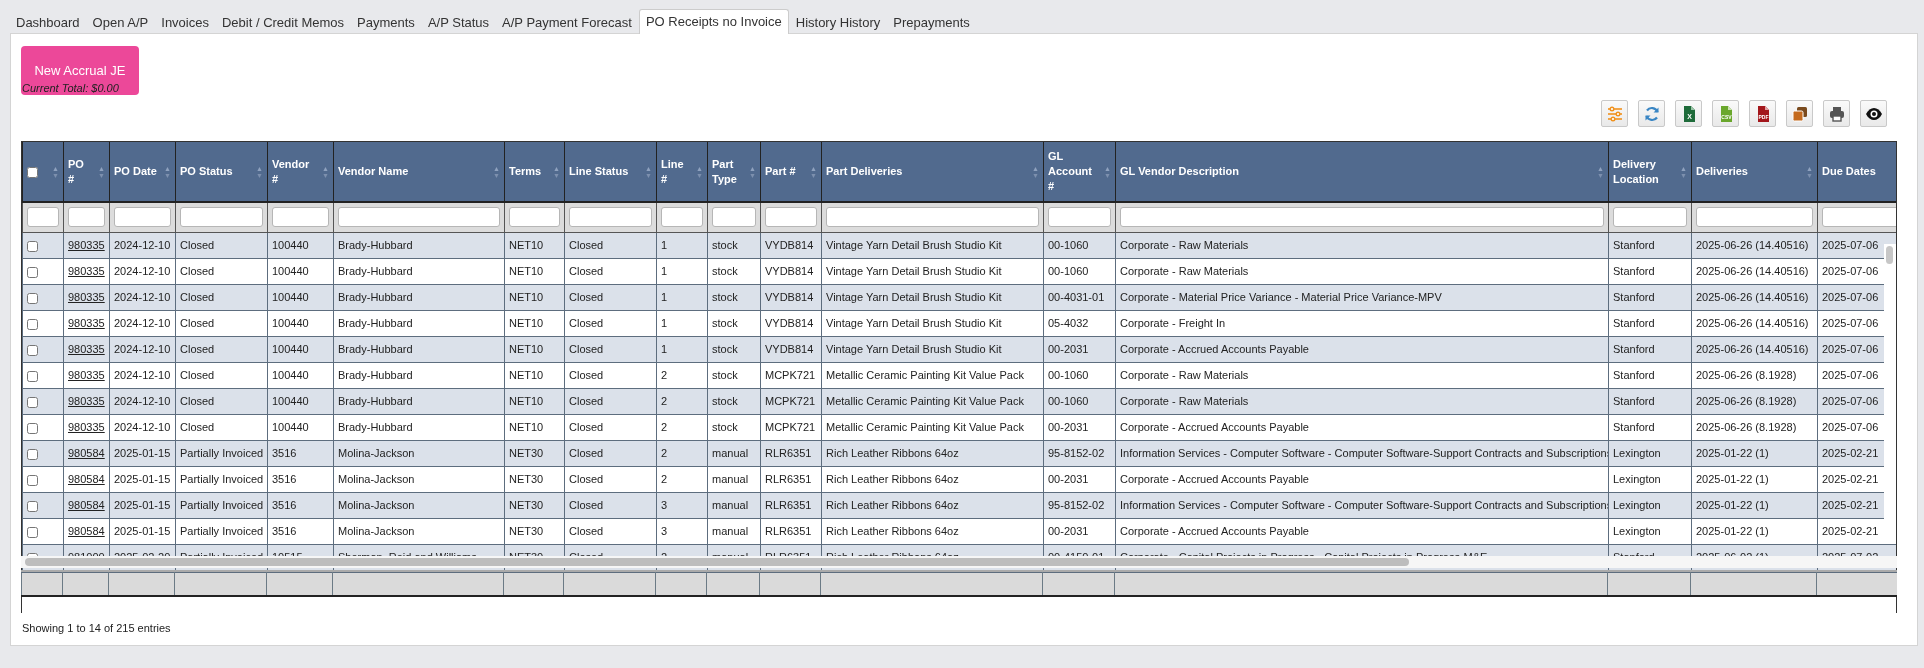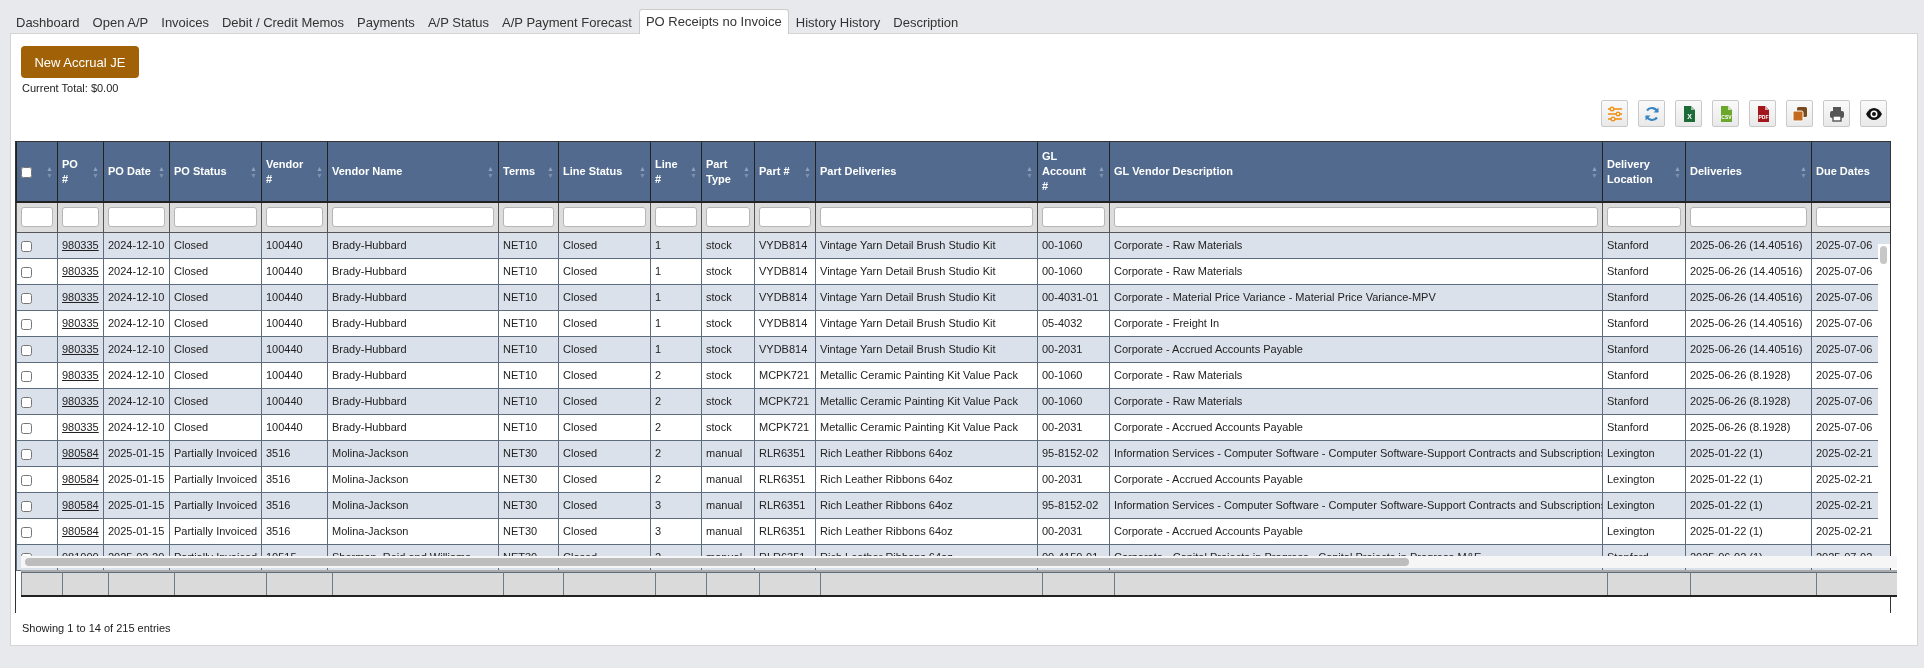--- a/index.html
+++ b/index.html
@@ -23,37 +23,37 @@
   .tab.active {
     background: #fff; border: 1px solid #ccc; border-bottom: none;
     height: 25px; line-height: 24px; border-radius: 3px 3px 0 0;
     position: relative; z-index: 2;
   }
   .panel {
     position: absolute; left: 10px; top: 33px; width: 1908px; height: 613px;
     background: #fff; border: 1px solid #d4d4d4;
   }
   .new-btn {
-    position: absolute; left: 10px; top: 12px; width: 118px; height: 32px;
-    background: #a16207; color: #fff; border: none; border-radius: 4px;
+    position: absolute; left: 10px; top: 12px; width: 118px; height: 49px;
+    background: #ec4899; color: #fff; border: none; border-radius: 4px;
     font-family: "Liberation Sans", sans-serif; font-size: 13px;
     cursor: pointer;
   }
-  .current-total { position: absolute; left: 11px; top: 48px; font-size: 11px; }
+  .current-total { position: absolute; left: 11px; top: 48px; font-size: 11px; font-style: italic; }
   .toolbar {
     position: absolute; right: 30px; top: 66px; display: flex; gap: 10px;
   }
   .tool-btn {
     width: 27px; height: 27px; border: 1px solid #c9c9c9; border-radius: 2px;
     background: linear-gradient(#fafafa, #e9e9e9);
     display: flex; align-items: center; justify-content: center; cursor: pointer;
   }
   .tool-btn svg { width: 18px; height: 18px; }
   .table-wrap {
-    position: absolute; left: 4px; top: 107px; width: 1876px; height: 472px;
+    position: absolute; left: 10px; top: 107px; width: 1876px; height: 472px;
     overflow: hidden; border: 1px solid #333; border-bottom: none;
   }
   table { border-collapse: collapse; table-layout: fixed; }
   th {
     background: #516a8e; color: #fff; font-weight: bold; font-size: 11px;
     text-align: left; padding: 0 16px 0 4px; height: 60px; line-height: 15px;
     border: 1px solid #222; border-top: none; position: relative; vertical-align: middle;
   }
   th .sort {
     position: absolute; right: 4px; top: 50%; transform: translateY(-50%);
@@ -104,21 +104,21 @@
 <div class="tabs" id="tabs">
     <div class="tab">Dashboard</div>
     <div class="tab">Open A/P</div>
     <div class="tab">Invoices</div>
     <div class="tab">Debit / Credit Memos</div>
     <div class="tab">Payments</div>
     <div class="tab">A/P Status</div>
     <div class="tab">A/P Payment Forecast</div>
     <div class="tab active">PO Receipts no Invoice</div>
     <div class="tab">History History</div>
-    <div class="tab">Description</div>
+    <div class="tab">Prepayments</div>
   </div>
 
 <div class="panel">
   <button class="new-btn">New Accrual JE</button>
   <div class="current-total">Current Total: $0.00</div>
 
   <div class="toolbar" id="toolbar">
       <div class="tool-btn">
         <span style="display: flex;">
           <svg viewBox="0 0 18 18">

